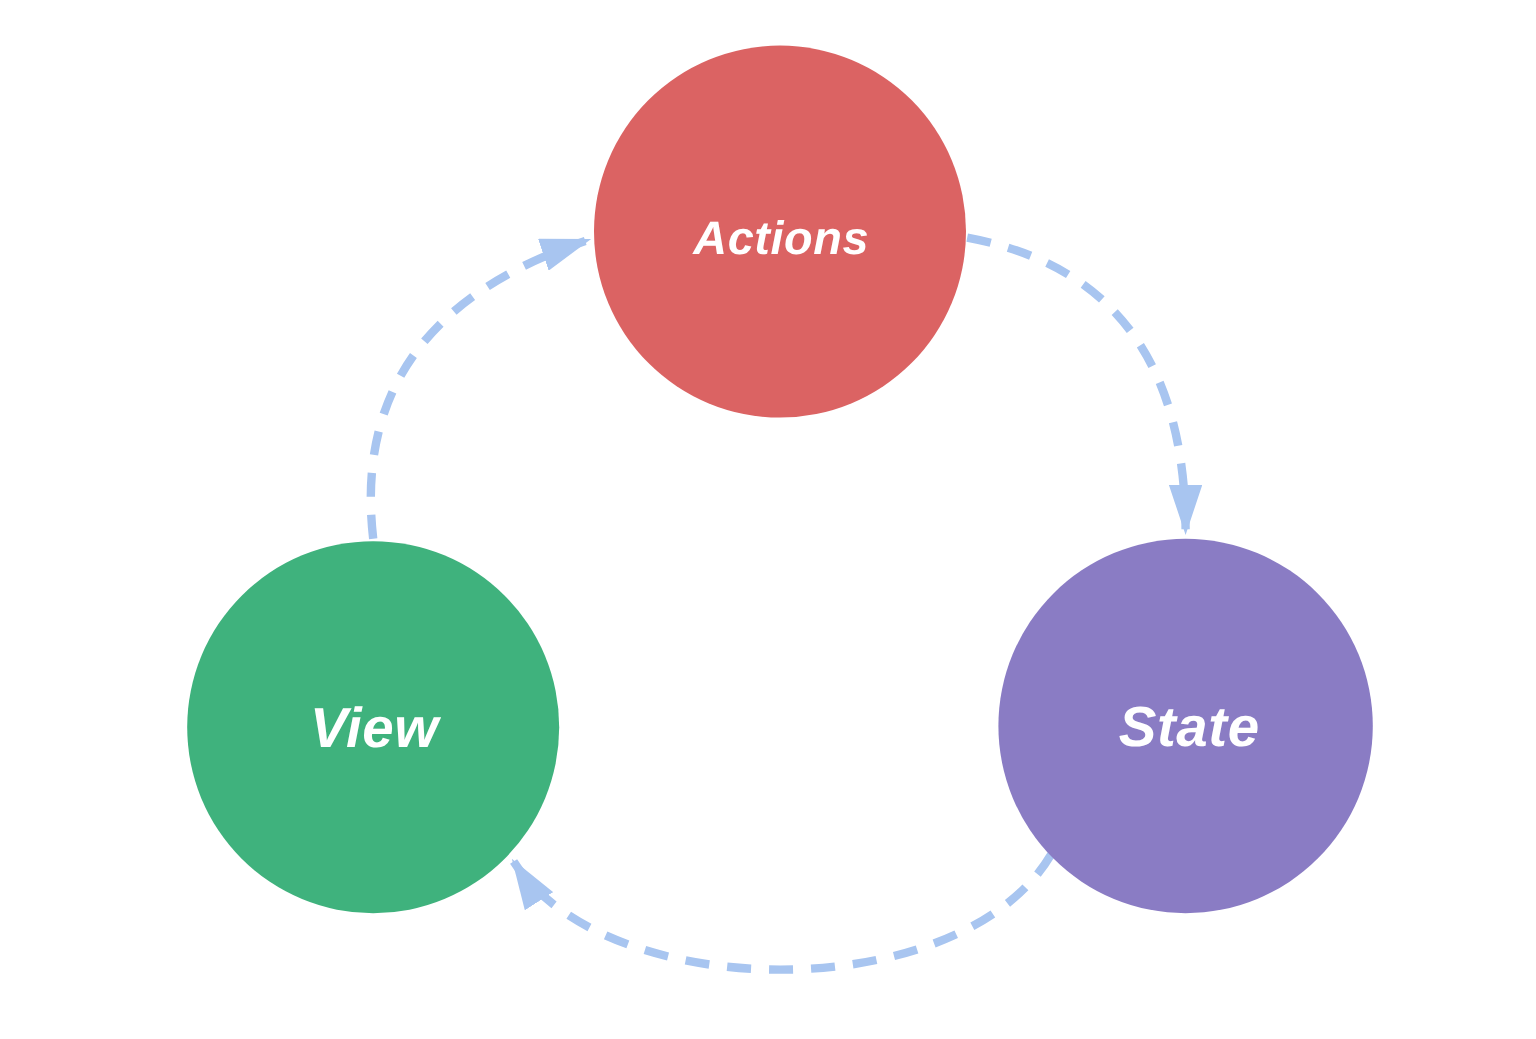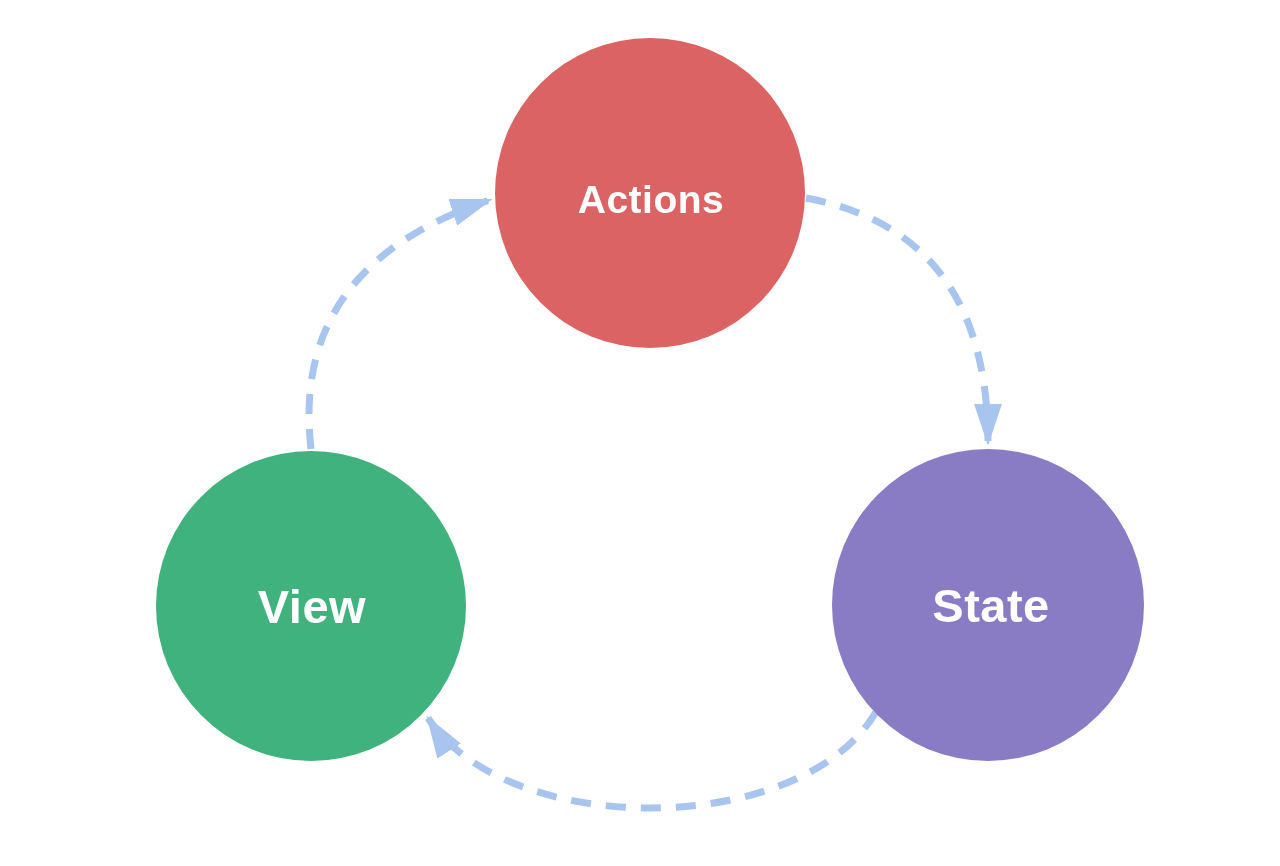--- a/index.html
+++ b/index.html
@@ -8,20 +8,21 @@
     width: 1280px;
     height: 866px;
     background: #ffffff;
     overflow: hidden;
     font-family: "Liberation Sans", sans-serif;
   }
   .canvas-wrap {
     width: 1280px;
     height: 866px;
     position: relative;
+    font-style: italic;
   }
   svg { display: block; }
   .edge {
     fill: none;
     stroke-width: 7;
     stroke-dasharray: 20 15;
     stroke-linecap: butt;
   }
   .node-label {
     font-family: "Liberation Sans", sans-serif;

